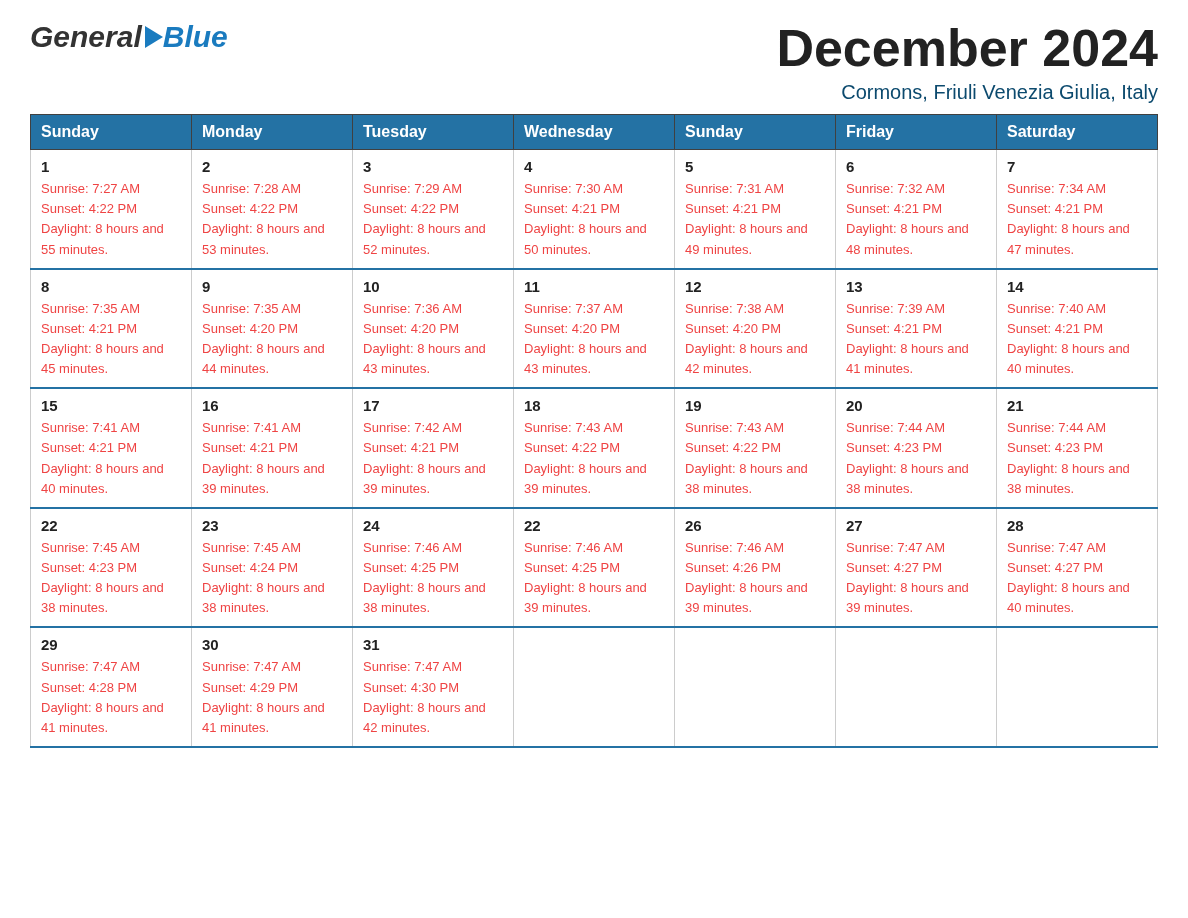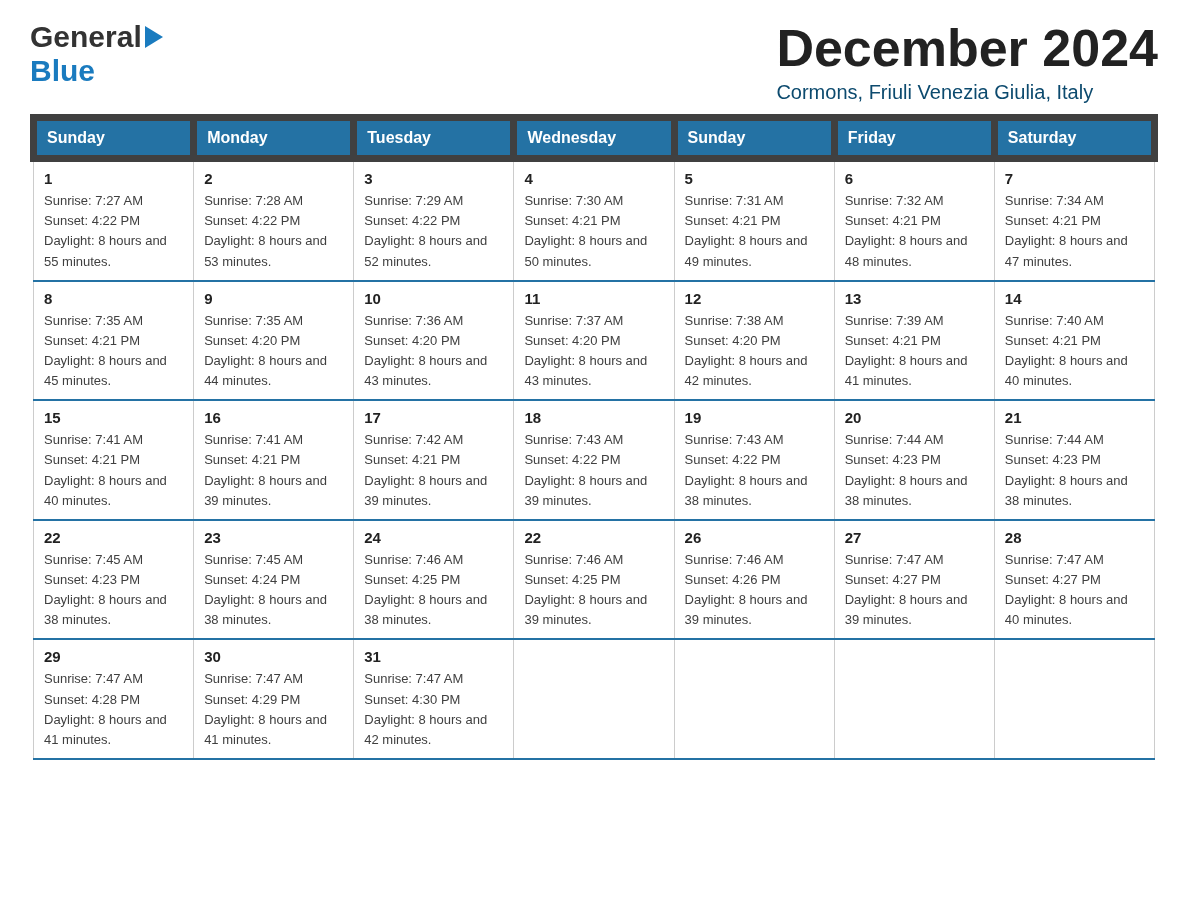--- a/index.html
+++ b/index.html
@@ -11,24 +11,26 @@
       min-height: 918px;
     }
     .header {
       display: flex;
       justify-content: space-between;
       align-items: flex-start;
       margin-bottom: 10px;
     }
     .logo {
       display: flex;
-      flex-direction: column;
+      flex-direction: row;
       align-items: flex-start;
+      font-style: italic;
     }
     .title-block {
+      text-align: right;
     }
     .month-title {
       font-size: 52px;
       font-weight: bold;
       color: #222;
       line-height: 1.1;
     }
     .location-title {
       font-size: 20px;
       color: #0c4a6e;
@@ -39,21 +41,21 @@
       border-collapse: collapse;
       table-layout: fixed;
     }
     thead th {
       background-color: #2472a4;
       color: #fff;
       font-size: 16px;
       font-weight: bold;
       padding: 8px 10px;
       text-align: left;
-      border: 7px solid #404040;
+      border: 1px solid #404040;
     }
     tbody td {
       vertical-align: top;
       border: 1px solid #ccc;
       padding: 8px 10px;
       font-size: 13.5px;
       color: #333;
       height: 110px;
     }
     tbody tr {
@@ -61,21 +63,21 @@
     }
     .day-num {
       font-size: 15px;
       font-weight: bold;
       margin-bottom: 4px;
       color: #222;
     }
     .day-info {
       font-size: 13px;
       line-height: 1.55;
-      color: #404040;
+      color: #ef4444;
     }
     tbody td.empty {
       background: #fff;
     }
     .logo-row {
       display: flex;
       align-items: center;
     }
     .logo-text-general {
       font-size: 30px;

